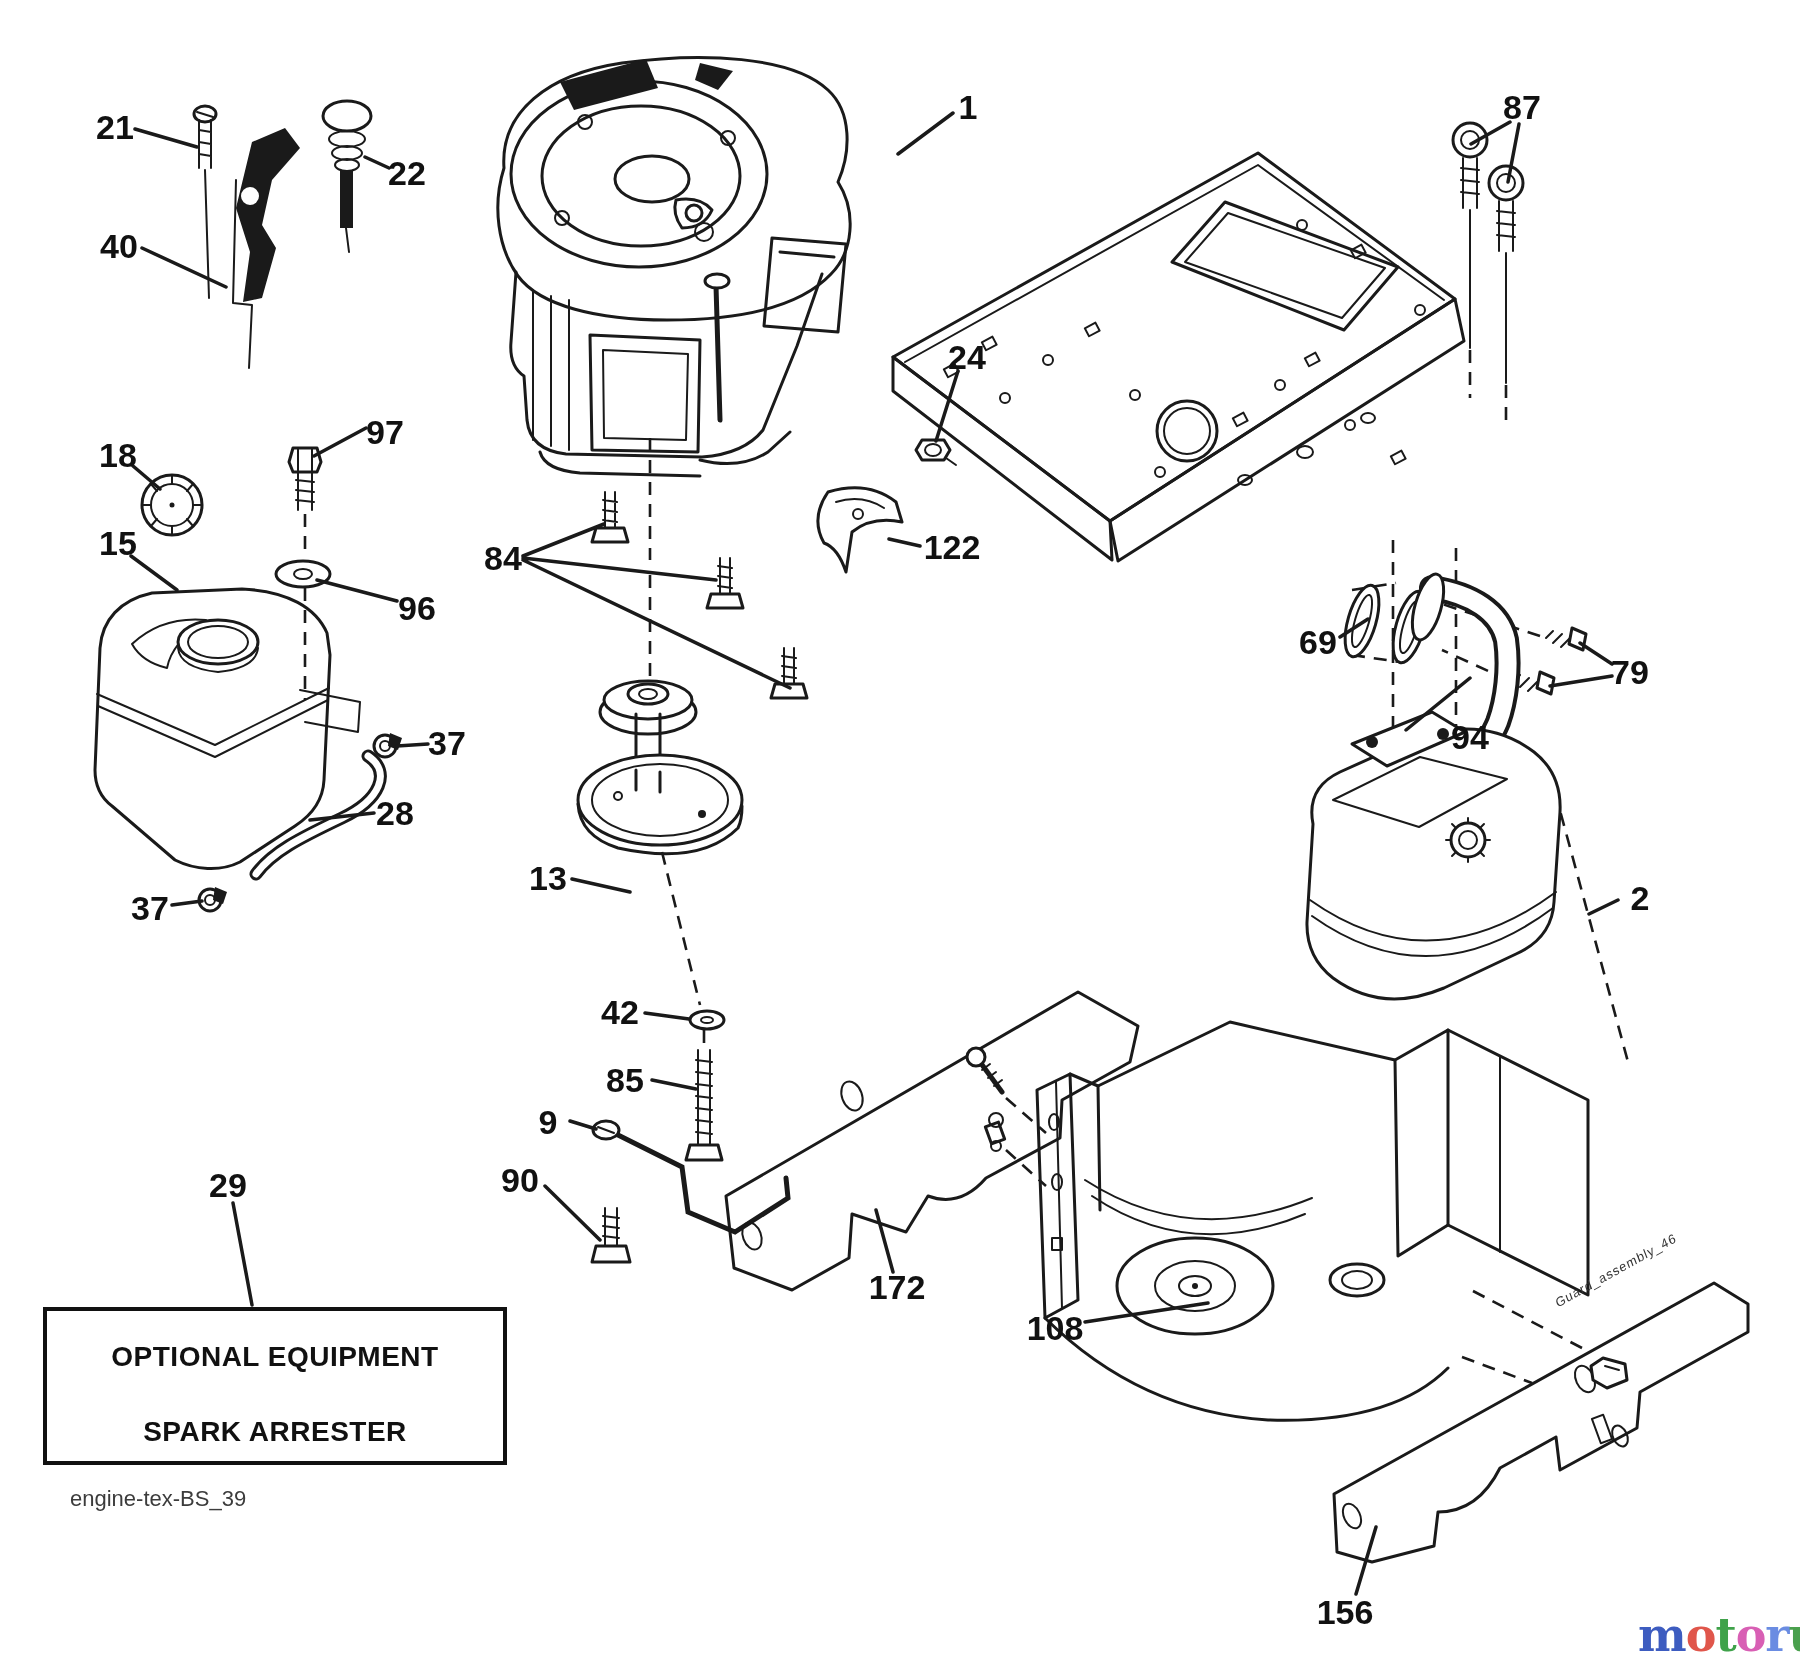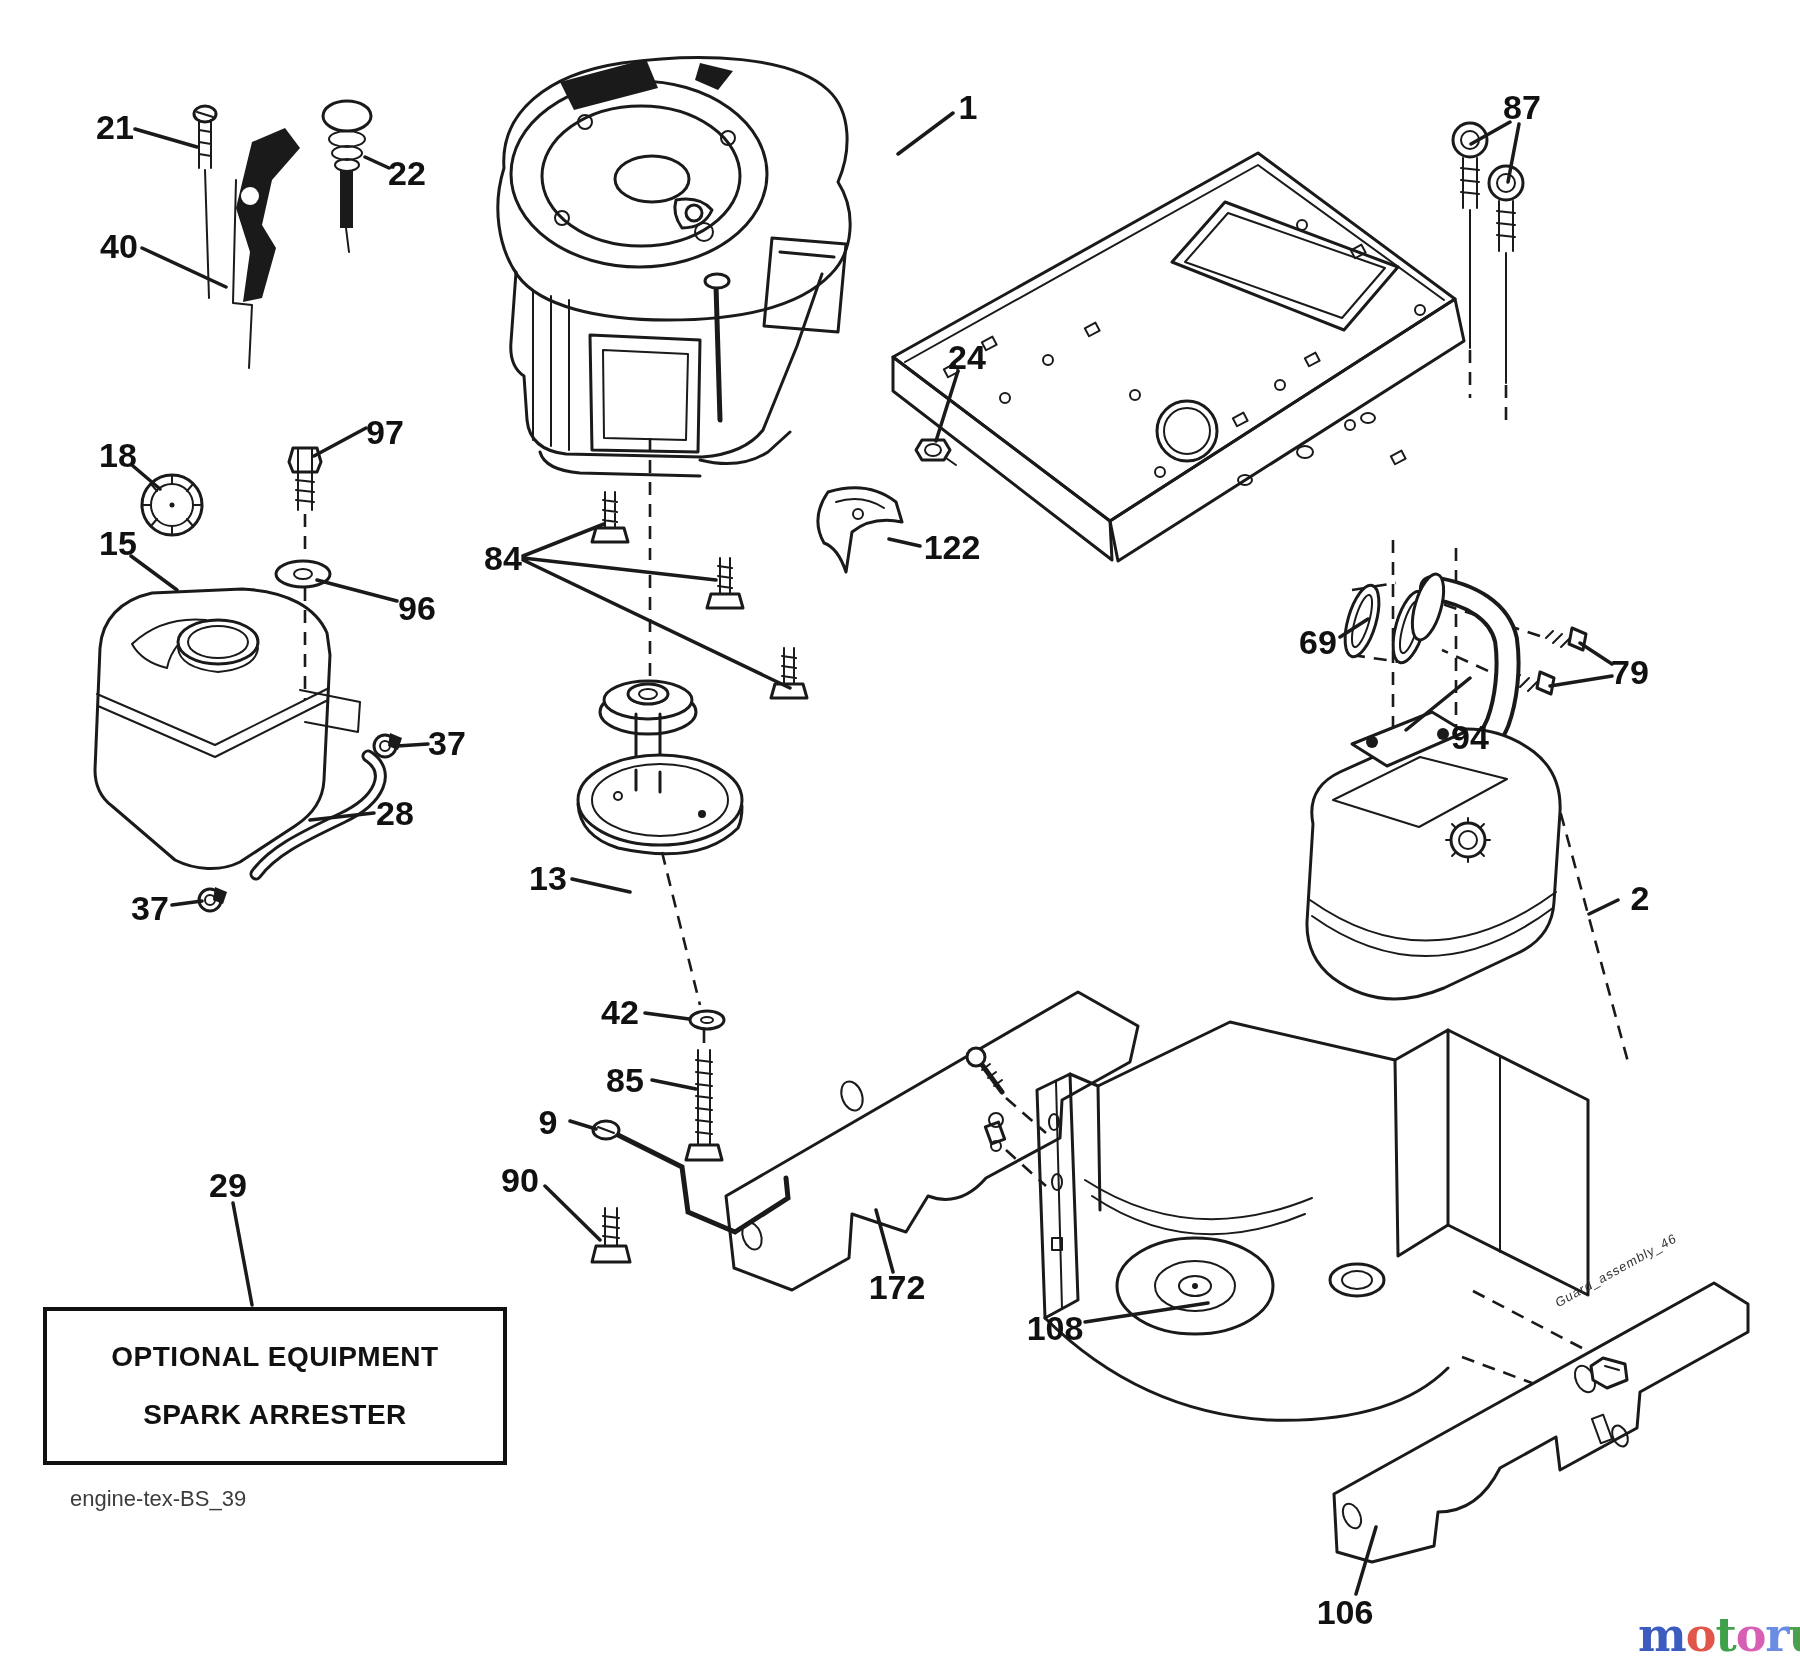--- a/index.html
+++ b/index.html
@@ -16,21 +16,21 @@
   .dash{fill:none;stroke:#1a1a1a;stroke-width:2.6;stroke-dasharray:13 9;}
   .ldr{fill:none;stroke:#1a1a1a;stroke-width:3.5;stroke-linecap:round;}
   .tube{stroke-width:13;}
   .tubecore{stroke:#ffffff;stroke-width:7;fill:none;stroke-linecap:round;}
 
   .callout{position:absolute;transform:translate(-50%,-50%);font-weight:bold;
            font-size:34px;color:#111;white-space:nowrap;}
   .eqbox{position:absolute;left:43px;top:1307px;width:464px;height:158px;
          border:4px solid #111;box-sizing:border-box;display:flex;flex-direction:column;
          align-items:center;justify-content:center;gap:26px;background:#fff;}
-  .eqbox div{font-weight:bold;font-size:28px;color:#111;letter-spacing:.5px;}
+  .eqbox div{font-weight:bold;font-size:28px;color:#111;letter-spacing:.5px;margin-top:17px;}
   .footer-code{position:absolute;left:58px;top:1486px;font-size:22px;color:#3c3c3c;margin-left:12px;}
   .plate-text{position:absolute;left:1556px;top:1296px;font-size:13px;color:#333;
               transform:rotate(-29deg) skewX(-8deg);transform-origin:left center;letter-spacing:1px;}
   .logo{position:absolute;left:1638px;top:1612px;font-family:"DejaVu Serif",serif;
         font-weight:bold;font-size:46px;line-height:1;letter-spacing:-1px;}
 </style>
 </head>
 <body>
 
 <div class="stage">
@@ -352,21 +352,21 @@
 <div class="callout" style="left:150px;top:908px">37</div>
 <div class="callout" style="left:548px;top:878px">13</div>
 <div class="callout" style="left:1640px;top:898px">2</div>
 <div class="callout" style="left:620px;top:1012px">42</div>
 <div class="callout" style="left:625px;top:1080px">85</div>
 <div class="callout" style="left:548px;top:1122px">9</div>
 <div class="callout" style="left:520px;top:1180px">90</div>
 <div class="callout" style="left:228px;top:1185px">29</div>
 <div class="callout" style="left:897px;top:1287px">172</div>
 <div class="callout" style="left:1055px;top:1328px">108</div>
-<div class="callout" style="left:1345px;top:1612px">106</div>
+<div class="callout" style="left:1345px;top:1612px">156</div>
 
 <div class="eqbox">
   <div>OPTIONAL EQUIPMENT</div>
   <div>SPARK ARRESTER</div>
 </div>
 
 <div class="footer-code">engine-tex-BS_39</div>
 
 <div class="plate-text">Guard_assembly_46</div>
 

